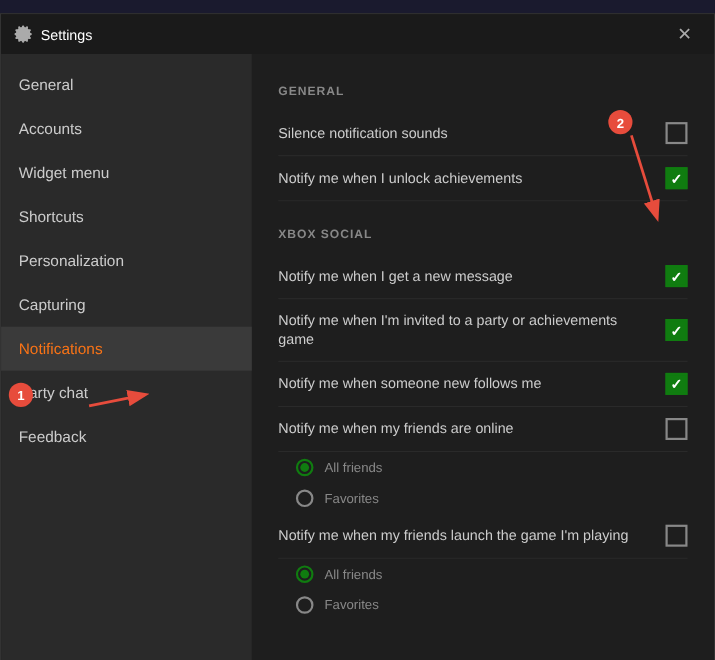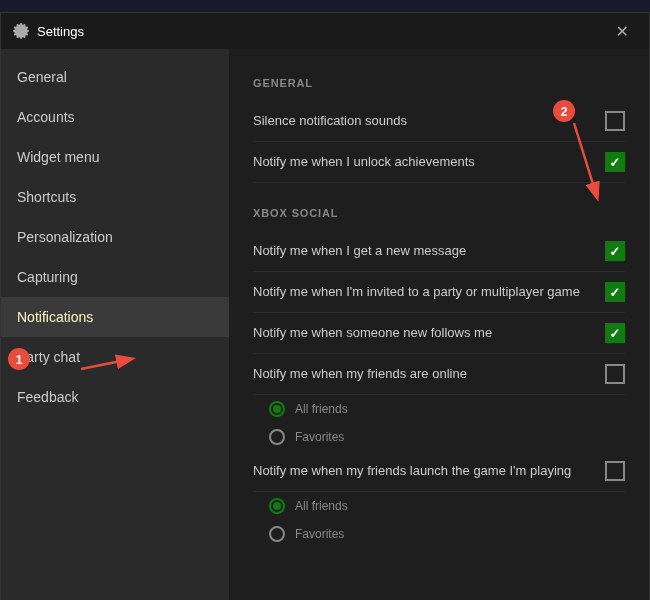--- a/index.html
+++ b/index.html
@@ -62,21 +62,21 @@
     }
     .sidebar-item {
       padding: 12px 16px;
       color: #cccccc;
       font-size: 14px;
       cursor: pointer;
       position: relative;
     }
     .sidebar-item.active {
       background: #3a3a3a;
-      color: #fef9c3;
+      color: #f97316;
     }
     .main {
       flex: 1;
       background: #1e1e1e;
       overflow-y: auto;
       padding: 20px 24px;
     }
     .section-header {
       color: #888;
       font-size: 11px;
@@ -228,21 +228,21 @@
       <div class="section-spacer"></div>
 
       <div class="section-header">XBOX SOCIAL</div>
 
       <div class="setting-row">
         <span class="setting-label">Notify me when I get a new message</span>
         <div class="checkbox checked"></div>
       </div>
 
       <div class="setting-row">
-        <span class="setting-label">Notify me when I'm invited to a party or multiplayer game</span>
+        <span class="setting-label">Notify me when I'm invited to a party or achievements game</span>
         <div class="checkbox checked"></div>
       </div>
 
       <div class="setting-row">
         <span class="setting-label">Notify me when someone new follows me</span>
         <div class="checkbox checked"></div>
       </div>
 
       <div class="setting-row">
         <span class="setting-label">Notify me when my friends are online</span>

